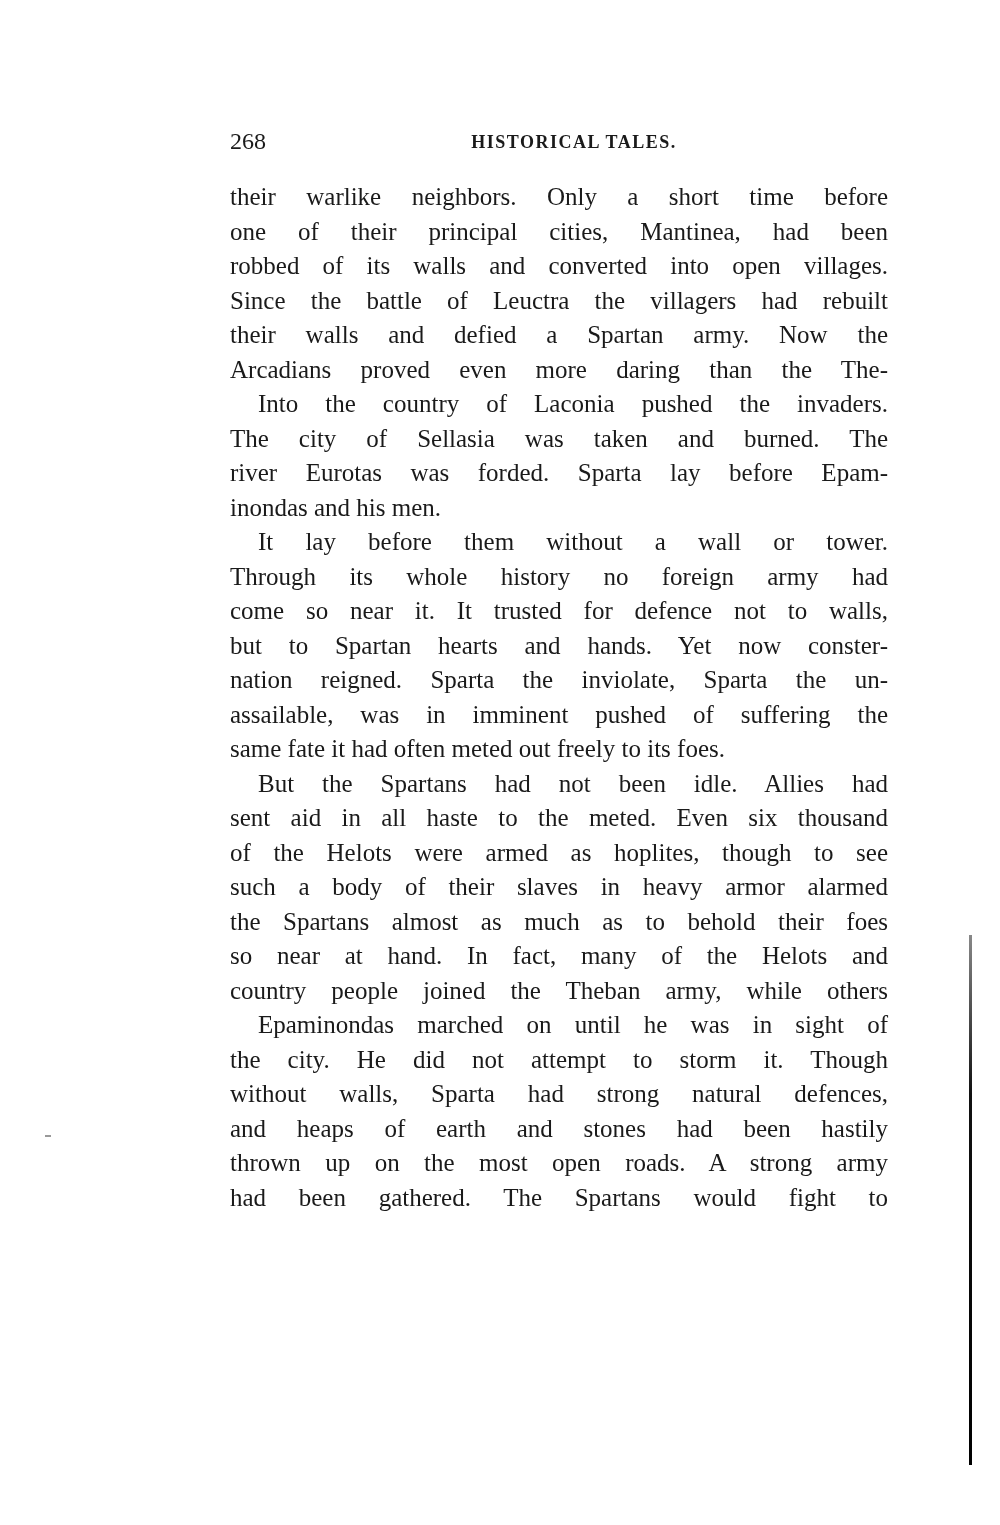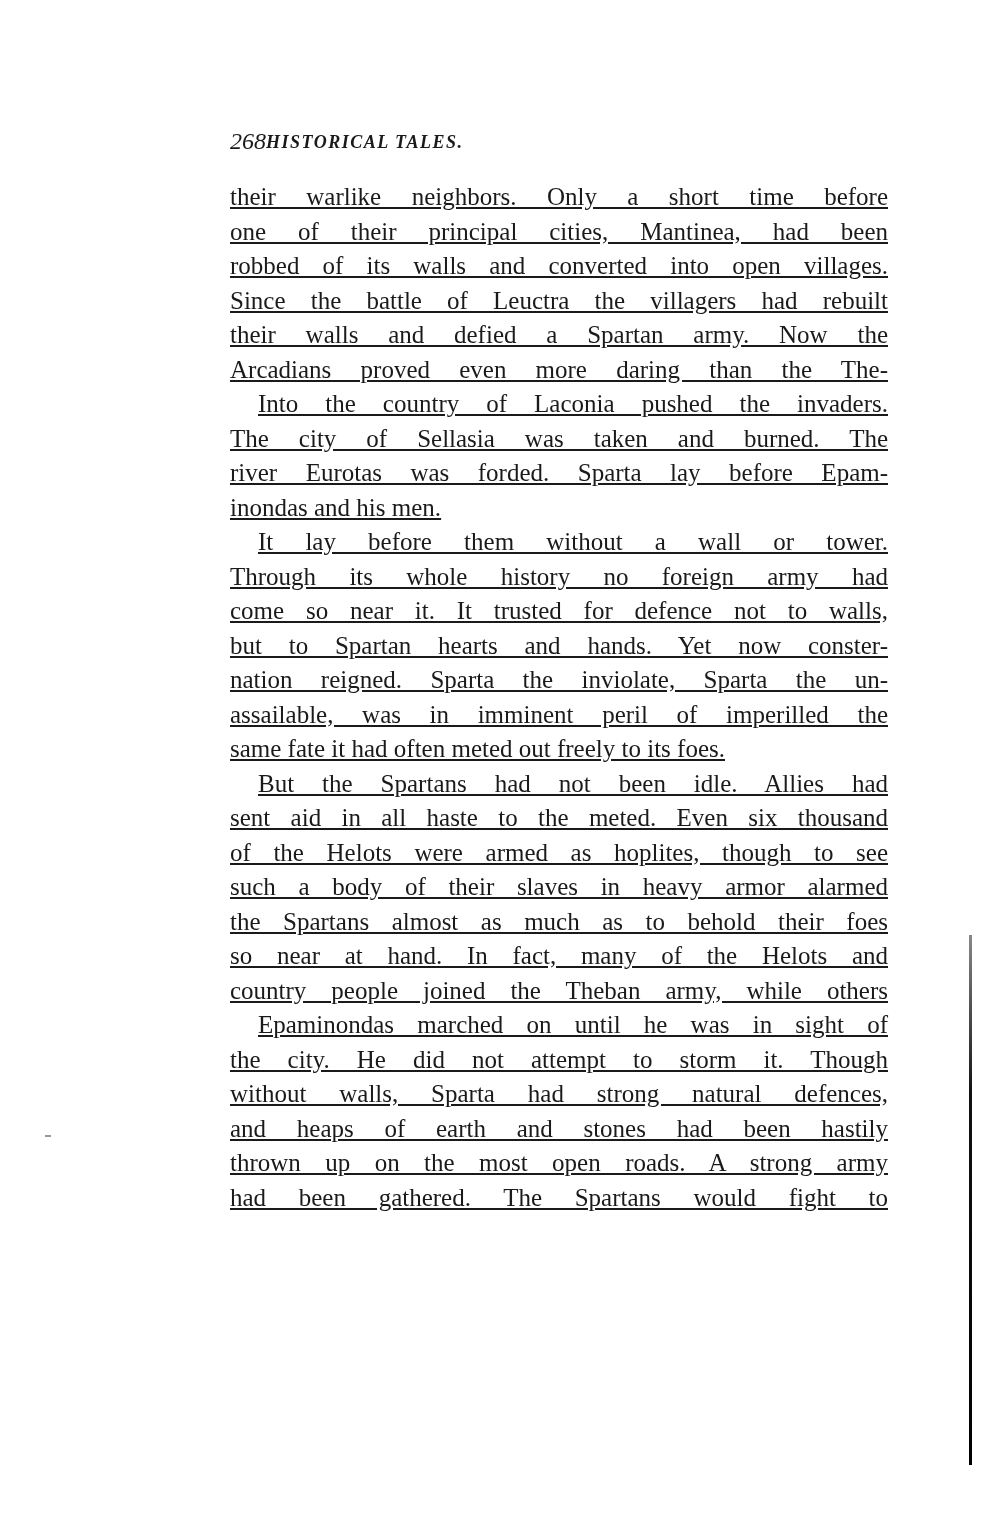--- a/index.html
+++ b/index.html
@@ -1,24 +1,24 @@
 <!DOCTYPE html>
 <html><head>
 <meta charset="utf-8">
 <style>
   html, body { margin: 0; padding: 0; background: #ffffff; }
   body { width: 1000px; height: 1525px; position: relative; overflow: hidden;
          font-family: "Liberation Serif", "DejaVu Serif", serif; color: #1a1a1a; }
-  .header { position: absolute; top: 128px; left: 230px; width: 660px; height: 40px; font-style: italic; }
+  .header { position: absolute; top: 128px; left: 230px; width: 660px; height: 40px; }
   .page-number { position: absolute; left: 0; top: 0; font-size: 24px; }
-  .running-head { position: absolute; left: 16px; right: 0; top: 4px; 
+  .running-head { position: absolute; left: 8px; right: 0; top: 4px; text-align: center;
                   font-size: 18px; letter-spacing: 1.5px; font-weight: bold; padding-left: 20px; }
   .body-text { position: absolute; top: 180px; left: 230px; width: 658px; }
   .line { font-size: 25px; line-height: 34.5px; height: 34.5px; white-space: nowrap;
-          text-align: justify; text-align-last: justify; text-decoration: underline; }
+          text-align: justify; text-align-last: justify; }
   .line.last { text-align-last: left; }
   .line.indent { padding-left: 28px; }
   .edge-rule { position: absolute; left: 969px; top: 935px; width: 3px; height: 530px;
                background: linear-gradient(to bottom, #888 0%, #111 30%, #000 100%); }
   .stray-mark { position: absolute; left: 45px; top: 1135px; width: 6px; height: 2px; background: #999; }
 </style>
 </head>
 <body>
 
 <div class="header">
@@ -35,21 +35,21 @@
     <div class="line">Arcadians proved even more daring than the The-</div>
     <div class="line indent">Into the country of Laconia pushed the invaders.</div>
     <div class="line">The city of Sellasia was taken and burned.  The</div>
     <div class="line">river Eurotas was forded.  Sparta lay before Epam-</div>
     <div class="line last">inondas and his men.</div>
     <div class="line indent">It lay before them without a wall or tower.</div>
     <div class="line">Through its whole history no foreign army had</div>
     <div class="line">come so near it.  It trusted for defence not to walls,</div>
     <div class="line">but to Spartan hearts and hands.  Yet now conster-</div>
     <div class="line">nation reigned.  Sparta the inviolate, Sparta the un-</div>
-    <div class="line">assailable, was in imminent peril of imperilled the</div>
+    <div class="line">assailable, was in imminent pushed of suffering the</div>
     <div class="line last">same fate it had often meted out freely to its foes.</div>
     <div class="line indent">But the Spartans had not been idle.  Allies had</div>
     <div class="line">sent aid in all haste to the meted.  Even six thousand</div>
     <div class="line">of the Helots were armed as hoplites, though to see</div>
     <div class="line">such a body of their slaves in heavy armor alarmed</div>
     <div class="line">the Spartans almost as much as to behold their foes</div>
     <div class="line">so near at hand.  In fact, many of the Helots and</div>
     <div class="line">country people joined the Theban army, while others</div>
     <div class="line indent">Epaminondas marched on until he was in sight of</div>
     <div class="line">the city.  He did not attempt to storm it.  Though</div>

